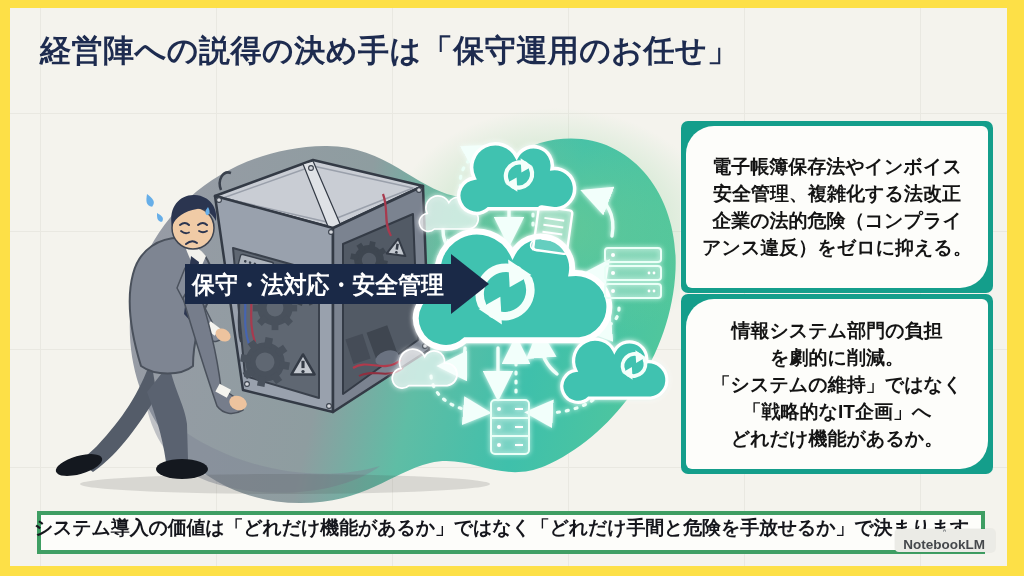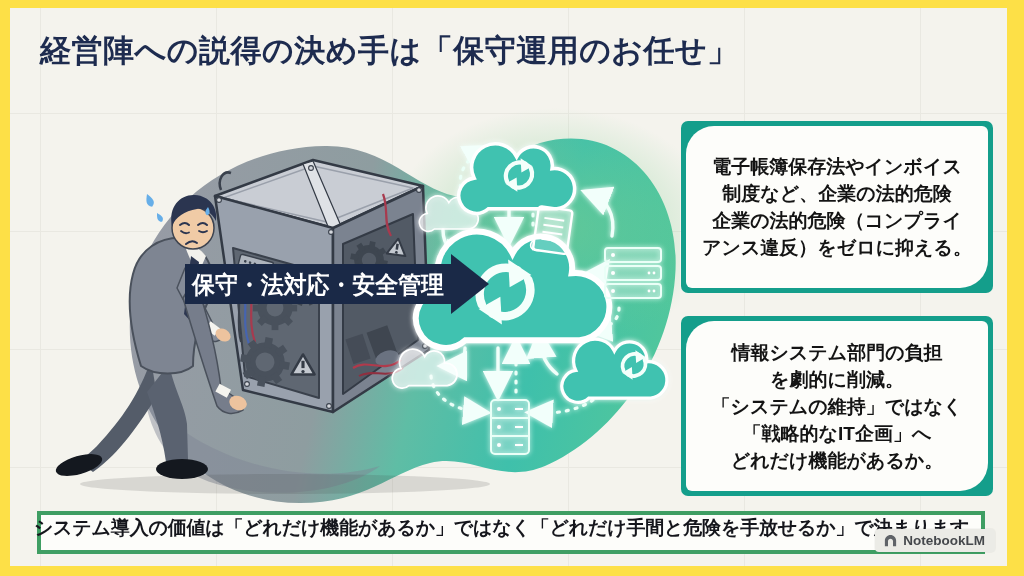--- a/index.html
+++ b/index.html
@@ -9,35 +9,35 @@
     background-image:linear-gradient(#e9e8e1 1px,transparent 1px),
                      linear-gradient(90deg,#e9e8e1 1px,transparent 1px);
     background-size:176px 118px;background-position:30px 105px;overflow:hidden;}
   .title{position:absolute;left:30px;top:22px;font-size:31px;font-weight:800;color:#1d2b4f;
     letter-spacing:.5px;white-space:nowrap;}
   .illus{position:absolute;left:25px;top:100px;width:645px;height:402px;}
 
   
   .card{position:absolute;left:671px;width:312px;background:#149e8b;border-radius:7px;}
   .card.c1{top:113px;height:172px;}
-  .card.c2{top:308px;height:180px;}
+  .card.c2{top:286px;height:180px;}
   .card-inner{position:absolute;left:5px;top:5px;right:5px;bottom:5px;background:#fdfdfa;
     border-radius:28px 6px 28px 6px;display:flex;flex-direction:column;align-items:center;
     justify-content:center;text-align:center;}
   .card-inner span{display:block;font-size:19px;line-height:27px;font-weight:700;color:#141414;}
 
   
   .banner{position:absolute;left:27px;top:503px;width:948px;height:43px;background:#fdfdfa;
     border:4px solid #3f9e63;box-sizing:border-box;display:flex;align-items:flex-start;
     justify-content:center;}
   .banner span{font-size:19px;font-weight:800;color:#15161c;white-space:nowrap;letter-spacing:-.2px;}
 
   
   .wm{position:absolute;right:12px;top:521px;height:23px;background:#ebebe6;border-radius:4px;
-    display:flex;align-items:center;gap:5px;padding:0 10px 0 8px;box-shadow:0 0 0 1px rgba(0,0,0,.03);}
+    display:flex;align-items:center;gap:5px;padding:0 10px 0 8px;box-shadow:0 0 0 1px rgba(0,0,0,.03);flex-direction:column;}
   .wm span{font-size:13.5px;font-weight:600;color:#45484c;}
 
   
   .cloudMain{fill:#3fc2b0;stroke:#ffffff;stroke-width:3;vector-effect:non-scaling-stroke;}
   .cloudLight{fill:rgba(255,255,255,.42);stroke:#ffffff;stroke-width:2.6;vector-effect:non-scaling-stroke;}
   .syncArc{fill:none;stroke:#f4fffb;stroke-width:5.5;stroke-linecap:round;}
   .syncHead{fill:#f4fffb;}
   .flow{fill:none;stroke:#f1fffa;stroke-width:3.4;stroke-linecap:round;}
   .flowD{fill:none;stroke:#eafff7;stroke-width:3.2;stroke-linecap:round;stroke-dasharray:2 7;}
   .rackRow{fill:rgba(255,255,255,.16);stroke:#eafff7;stroke-width:2;}
@@ -248,21 +248,21 @@
       <g>
         <rect x="150" y="156" width="266" height="40" fill="#1a2947"></rect>
         <path d="M416,146 L454,176 L416,206 Z" fill="#1a2947"></path>
         <text x="283" y="185" text-anchor="middle" font-size="24" font-weight="800" fill="#ffffff" textLength="252" lengthAdjust="spacingAndGlyphs">保守・法対応・安全管理</text>
       </g>
     </svg>
 
     <div class="card c1">
       <div class="card-inner">
         <span>電子帳簿保存法やインボイス</span>
-        <span>制度など、企業の法的危険</span>
+        <span>安全管理、複雑化する法改正</span>
         <span>企業の法的危険（コンプライ</span>
         <span>アンス違反）をゼロに抑える。</span>
       </div>
     </div>
 
     <div class="card c2">
       <div class="card-inner">
         <span>情報システム部門の負担</span>
         <span>を劇的に削減。</span>
         <span>「システムの維持」ではなく</span>

